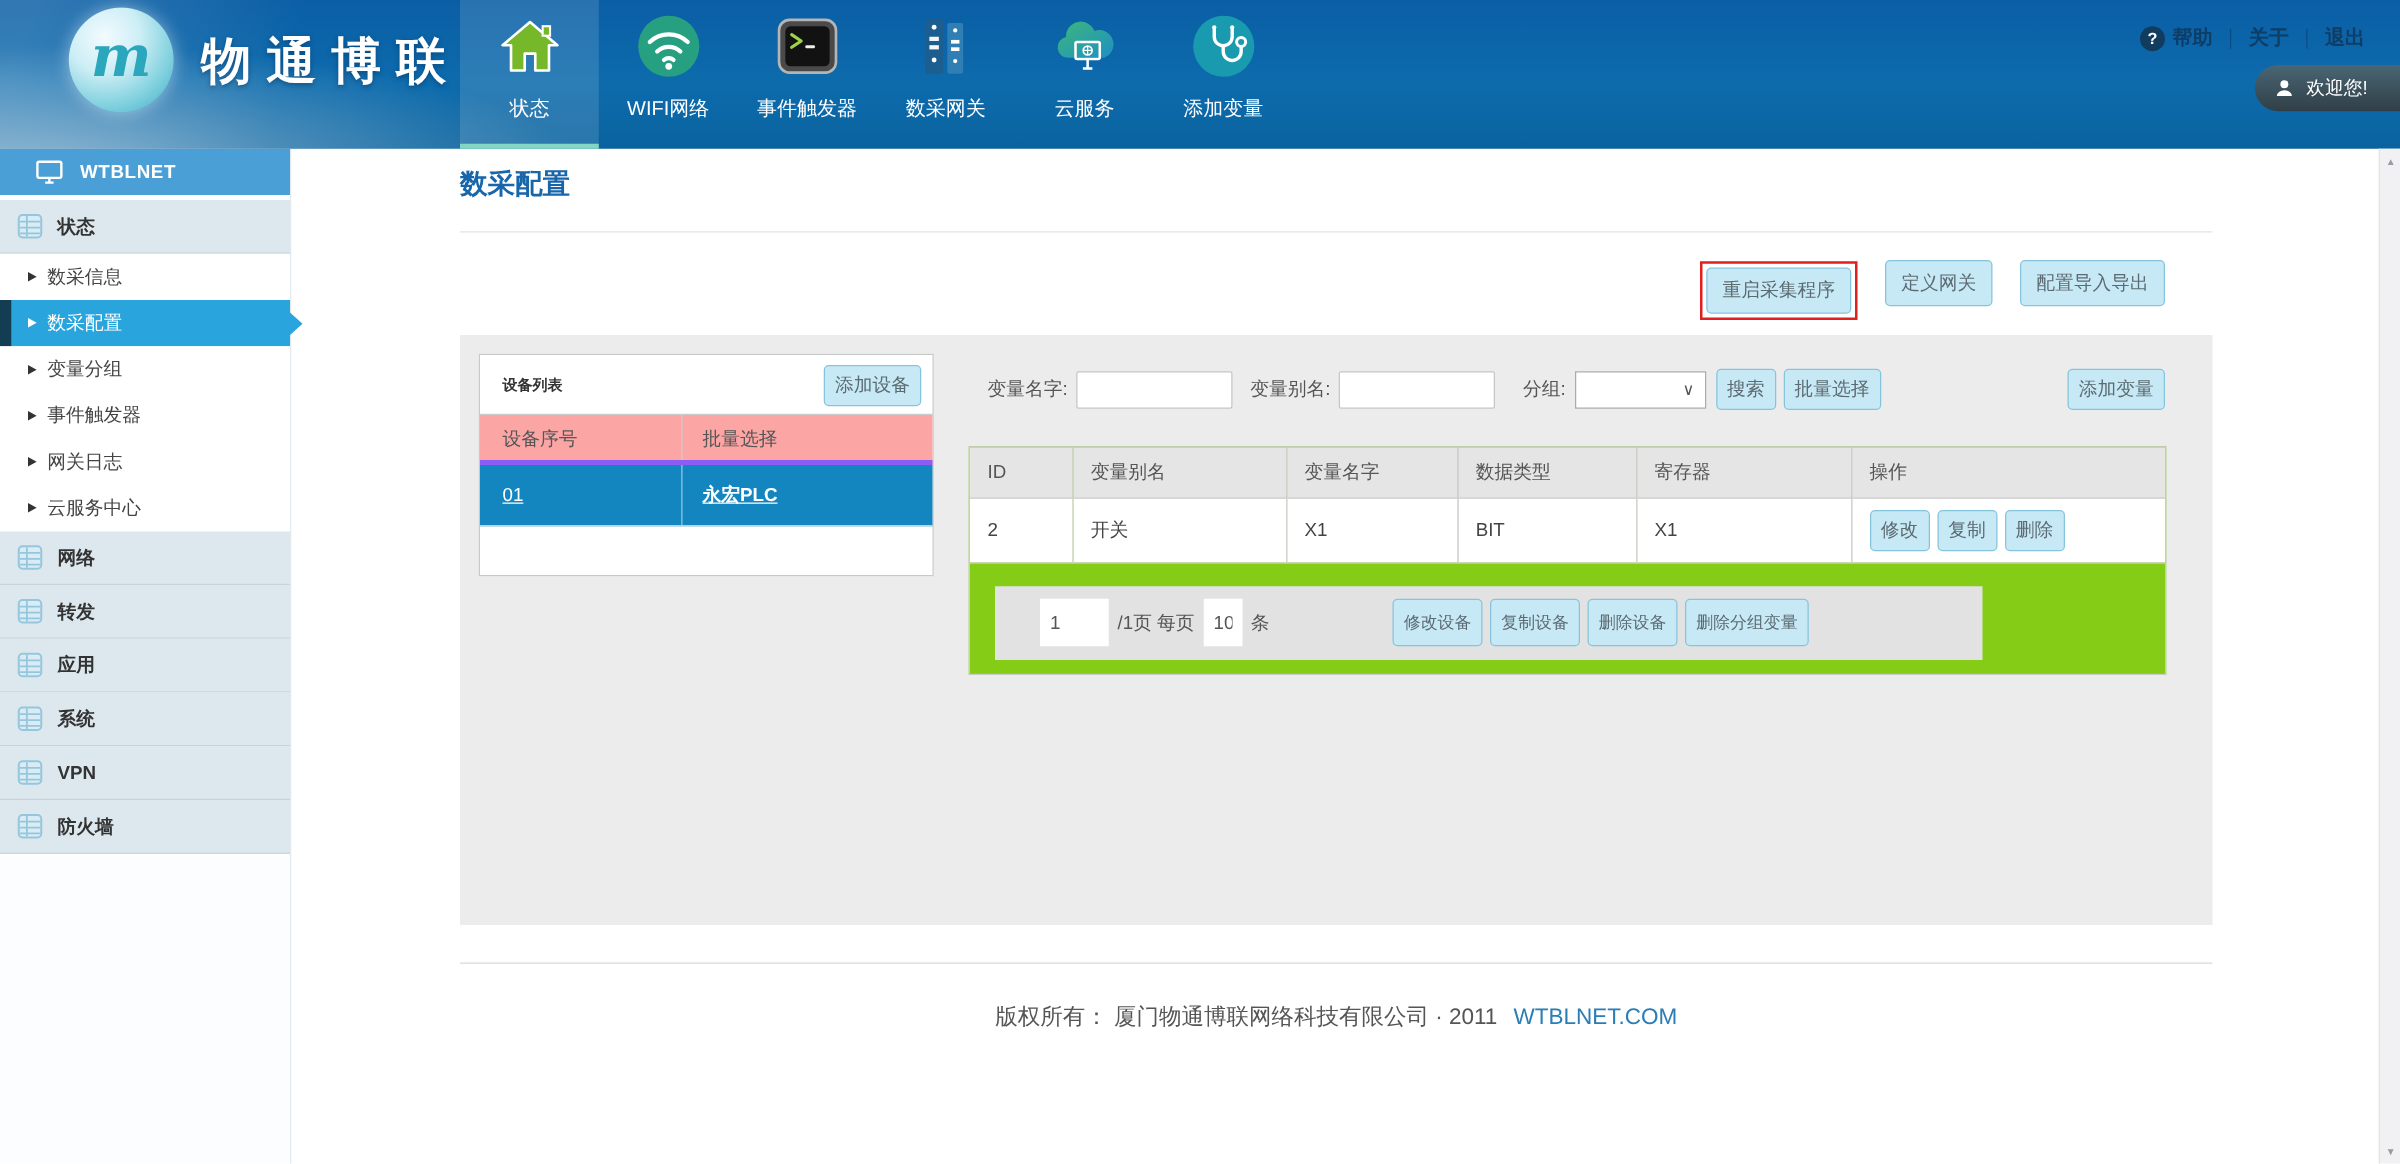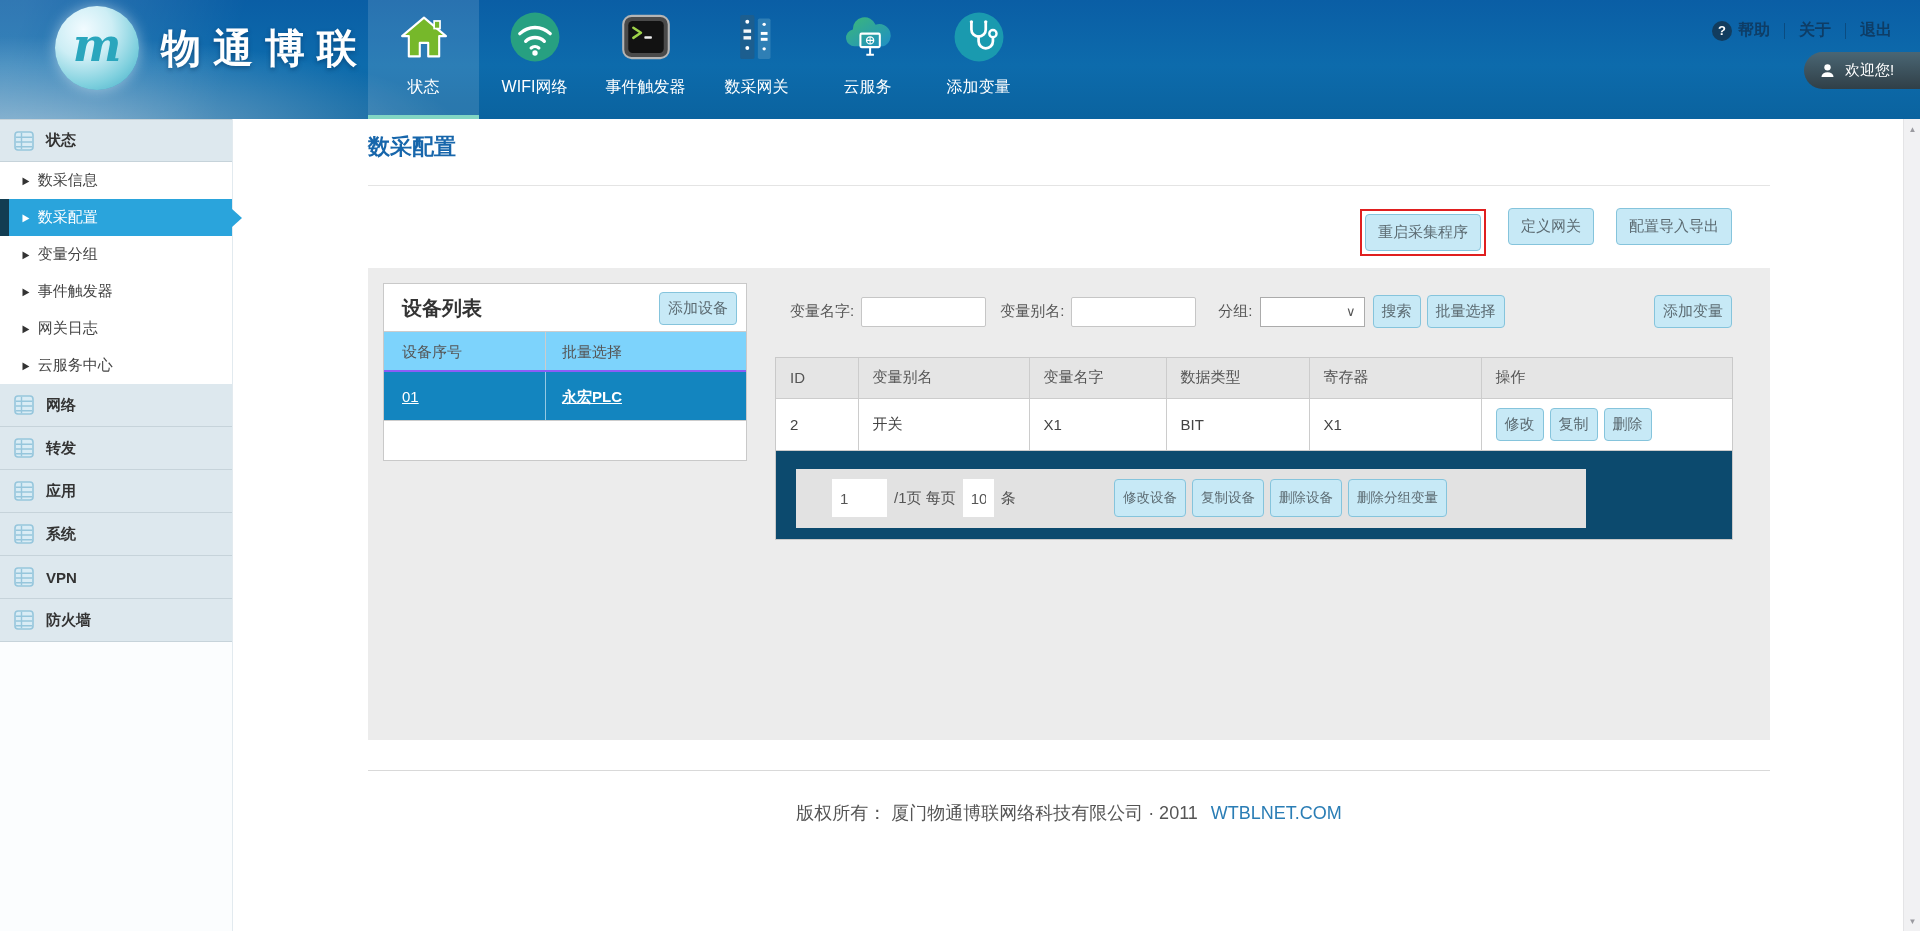--- a/index.html
+++ b/index.html
@@ -71,44 +71,44 @@
   .red-box { border:2.5px solid #e01f1f; padding:3px; display:inline-flex;margin-top:12px; }
   .btn { background:#c7e9f6; border:1px solid #85c4dc; border-radius:4px; color:#5c6b72;
          font-size:15px; padding:8px 12px; cursor:pointer; font-family:inherit; white-space:nowrap; }
   .btn.sm { padding:6px 8px; }
   .gray-panel { position:absolute; left:135px; top:149px; width:1402px; height:472px; background:#ececec; }
 
   
   .dev-panel { position:absolute; left:15px; top:15px; width:364px; height:178px;
          background:#fff; border:1px solid #c9c9c9; }
   .dp-head { height:48px; position:relative; border-bottom:1px solid #ccc; }
-  .dp-title { position:absolute; left:18px; top:0; line-height:48px; font-size:20px; font-weight:bold; color:#333; }
+  .dp-title { position:absolute; left:18px; top:0; line-height:48px; font-size:12px; font-weight:bold; color:#333; }
   .dp-add { position:absolute; right:9px; top:8px; }
-  .dp-cols { height:40px; background:#7dd3fc; display:flex; border-bottom:2px solid #8b5cf6; color:#555; font-size:15px; }
+  .dp-cols { height:40px; background:#fca5a5; display:flex; border-bottom:4px solid #8b5cf6; color:#555; font-size:15px; }
   .dp-cols .c1 { width:162px; border-right:1px solid #ccc; line-height:40px; padding-left:18px; }
   .dp-cols .c2 { flex:1; line-height:40px; padding-left:16px; }
   .dp-row { height:49px; display:flex; font-size:15px; border-bottom:1px solid #ccc; cursor:pointer;text-decoration:underline; }
   .dp-row.selected { background:#1385bf; color:#fff; }
   .dp-row .c1 { width:162px; line-height:49px; padding-left:18px; border-right:1px solid rgba(255,255,255,.55); }
   .dp-row .c2 { flex:1; line-height:49px; padding-left:16px; font-weight:bold; }
 
   
   .rzone { position:absolute; left:407px; top:0; width:958px; height:472px; }
   .filter-row { position:absolute; left:0; top:27px; width:958px; display:flex; align-items:center;
          padding-left:15px; padding-right:1px; }
   .flabel { font-size:15px; color:#555; margin-right:7px; white-space:nowrap; }
   .tinput { width:125px; height:30px; border:1px solid #c6c6c6; border-radius:2px; background:#fff;
          padding:0 6px; font-size:14px; font-family:inherit; }
   .gap14 { width:14px; } .gap22 { width:22px; } .gap8 { width:8px; } .gap6 { width:6px; }
   .fselect { width:105px; height:30px; border:1px solid #ababab; background:#fff; display:flex;
          align-items:center; justify-content:flex-end; padding-right:8px; cursor:pointer; }
   .fselect span { font-size:13px; color:#555; }
   .spacer { flex:1; }
 
-  .table-box { position:absolute; left:0; top:89px; width:958px; height:183px; background:#0c4a6e;
+  .table-box { position:absolute; left:0; top:89px; width:958px; height:183px; background:#84cc16;
          border:1px solid #c9c9c9; }
   table.vt { width:100%; border-collapse:collapse; table-layout:fixed; }
   table.vt th { height:40px; background:#e5e5e5; font-weight:normal; text-align:left; padding-left:14px;
          font-size:15px; color:#555; border-right:1px solid #ccc; border-bottom:1px solid #ccc; }
   table.vt th:last-child { border-right:none; }
   table.vt td { height:52px; padding-left:14px; font-size:15px; color:#444;
          border-right:1px solid #ccc; border-bottom:1px solid #ccc; background:#fff; }
   table.vt td:last-child { border-right:none; }
   .row-acts { display:flex; gap:6px; }
   .pagebar { position:absolute; left:20px; top:111px; width:790px; height:59px; background:#e2e2e2; }
@@ -244,20 +244,27 @@
     <div class="welcome-pill">
       <svg viewBox="0 0 24 24">
           <circle cx="12" cy="7.5" r="4.5" fill="#fff"></circle>
           <path d="M3.5 21 a8.5 6.5 0 0 1 17 0 z" fill="#fff"></path>
         </svg>
       <span>欢迎您!</span>
     </div>
   </header>
 
   <aside class="sidebar">
+    <div class="side-title">
+      <svg viewBox="0 0 24 24">
+          <rect x="2" y="3.5" width="20" height="13.5" rx="1.5" fill="none" stroke="#fff" stroke-width="2"></rect>
+          <path d="M8.5 21 h7 M12 17 v4" stroke="#fff" stroke-width="2"></path>
+        </svg>
+      <span>WTBLNET</span>
+    </div>
 
     <div class="side-group">
       <svg viewBox="0 0 24 24">
           <rect x="3" y="3" width="18" height="18" rx="3" fill="#d9ecf5" stroke="#96c6dc" stroke-width="1.6"></rect>
           <path d="M9.5 3.8 v16.4 M3.8 8.3 h16.4 M3.8 13 h16.4 M3.8 17.7 h16.4" stroke="#96c6dc" stroke-width="1.4"></path>
         </svg>
       <span>状态</span>
     </div>
     <div class="side-sub">
       <span class="caret">▶</span>

